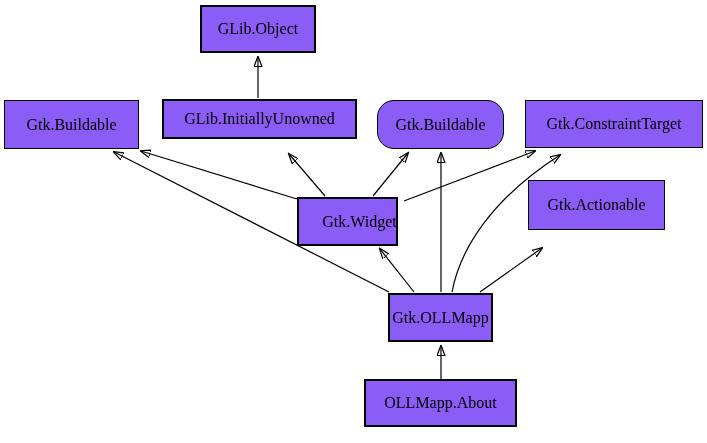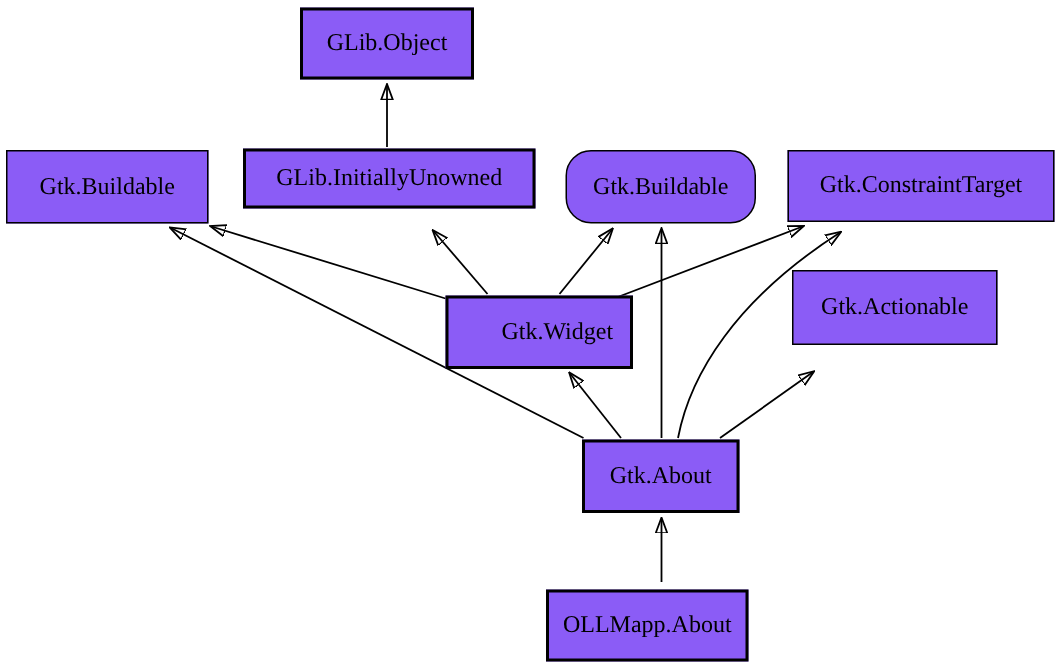--- a/index.html
+++ b/index.html
@@ -42,24 +42,24 @@
   }
   .node.bold {
     border-width: 2px;
   }
   
   #n-glib-object            { left: 200px; top: 5px;   width: 116px; height: 48px; }
   #n-gtk-accessible         { left: 4px;   top: 100px; width: 135px; height: 49px; }
   #n-glib-initiallyunowned  { left: 162px; top: 99px;  width: 195px; height: 40px; }
   #n-gtk-buildable          { left: 377px; top: 100px; width: 127px; height: 49px; border-radius: 17px; }
   #n-gtk-constrainttarget   { left: 525px; top: 100px; width: 178px; height: 48px; font-family: Liberation Serif, serif; }
-  #n-gtk-widget             { left: 297px; top: 197px; width: 125px; height: 49px; padding-left: 24px; }
+  #n-gtk-widget             { left: 297px; top: 197px; width: 101px; height: 49px; padding-left: 24px; }
   #n-gtk-actionable         { left: 528px; top: 180px; width: 137px; height: 50px; }
   #n-gtk-button             { left: 388px; top: 293px; width: 105px; height: 49px; }
-  #n-ollmapp-about          { left: 364px; top: 393px; width: 135px; height: 48px; }
+  #n-ollmapp-about          { left: 364px; top: 379px; width: 153px; height: 48px; }
 </style>
 </head>
 <body>
 
 <div class="canvas">
 
   <svg class="edges-layer" width="707" height="443" viewBox="0 0 707 443" xmlns="http://www.w3.org/2000/svg">
     <defs>
       <marker id="arrow" markerWidth="11" markerHeight="9" refX="9.5" refY="4.5" orient="auto" markerUnits="userSpaceOnUse">
         <path d="M0,0.6 L10.5,4.5 L0,8.4 z" fill="#000000" stroke="none"></path>
@@ -100,20 +100,20 @@
 
   <div class="node bold" id="n-gtk-widget">
     <span>Gtk.Widget</span>
   </div>
 
   <div class="node" id="n-gtk-actionable">
     <span>Gtk.Actionable</span>
   </div>
 
   <div class="node bold" id="n-gtk-button">
-    <span>Gtk.About</span>
+    <span>Gtk.OLLMapp</span>
   </div>
 
   <div class="node bold" id="n-ollmapp-about">
     <span>OLLMapp.About</span>
   </div>
 
 </div>
 
 </body></html>

